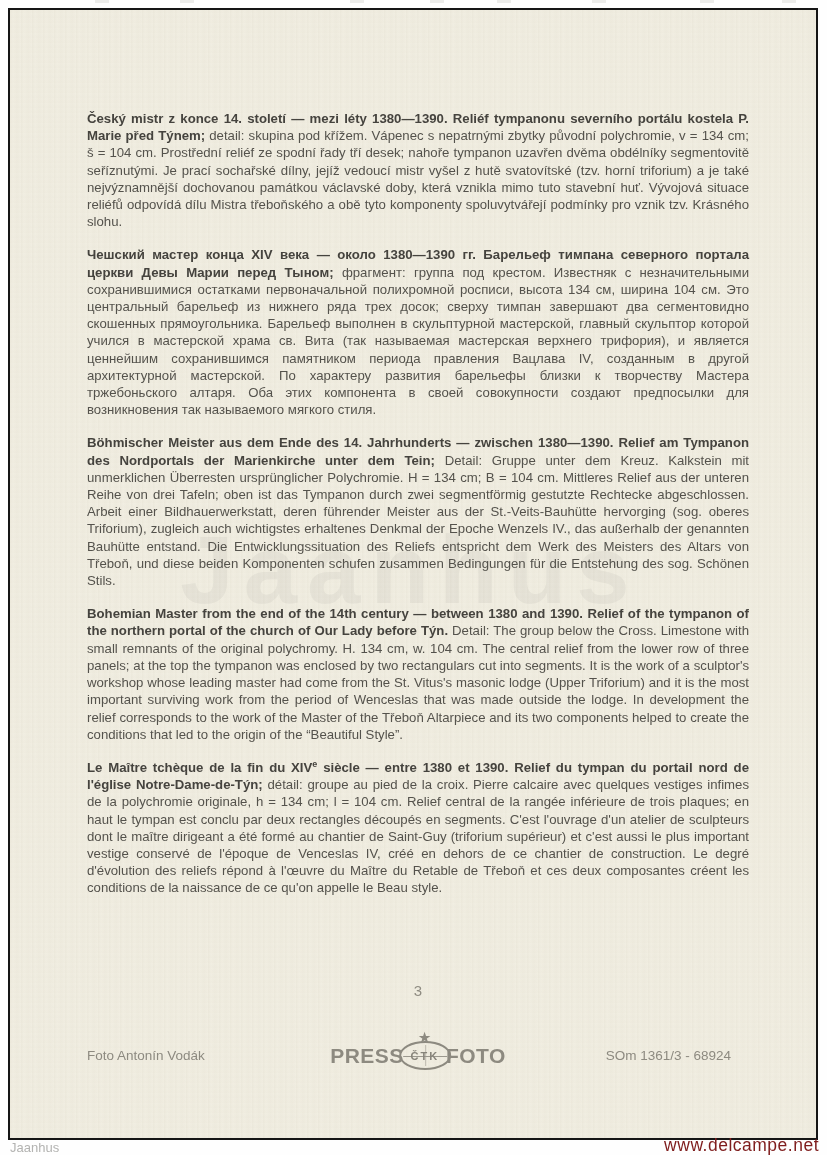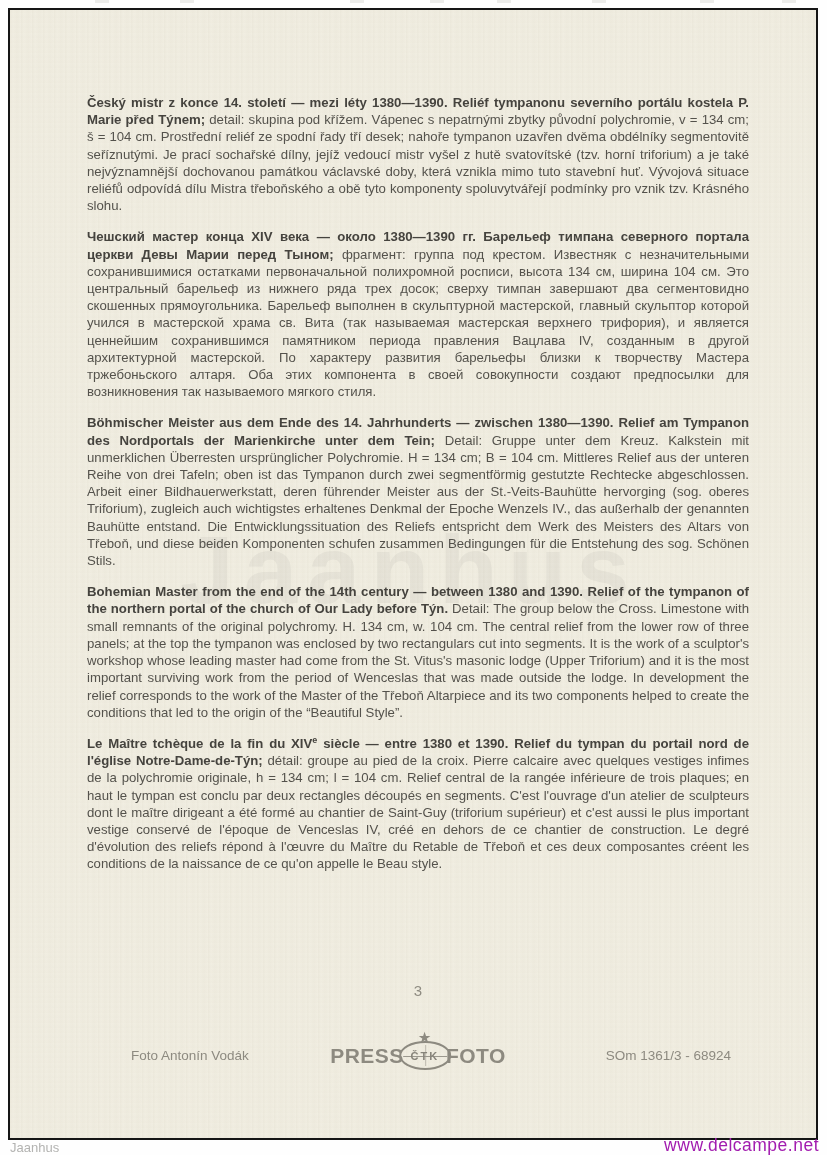--- a/index.html
+++ b/index.html
@@ -32,32 +32,32 @@
     color:rgba(100,100,100,0.07);
     text-align:center;white-space:nowrap;
     pointer-events:none;
   }
   .text-column{
     position:absolute;left:77px;top:84px;width:662px;
     color:#54524c;
     font-size:13.2px;line-height:17.2px;
     text-align:justify;
   }
-  .text-column p{margin:0 0 14px 0;}
+  .text-column p{margin:16px 0 14px 0;}
   .lead{font-weight:bold;color:#45433e;}
   .sup{font-size:9px;vertical-align:super;line-height:0;}
   .page-number{
     position:absolute;left:77px;top:972px;width:662px;
     text-align:center;color:#8f8c82;font-size:15px;
   }
   .footer-row{
     position:absolute;left:77px;top:1030px;width:662px;height:30px;
     color:#8d8a80;font-size:13.5px;
   }
-  .photographer{position:absolute;left:0;top:8px;margin-left:44px;}
+  .photographer{position:absolute;left:0;top:8px;}
   .code{position:absolute;right:18px;top:8px;}
   .logo{
     position:absolute;left:50%;top:1px;transform:translateX(-50%);
     display:flex;align-items:center;
     color:#8d8a80;font-weight:bold;
     font-size:21px;letter-spacing:0.5px;
     font-family:"Liberation Sans", sans-serif;
   }
   .logo .word{line-height:26px;}
   .logo-oval{
@@ -84,21 +84,21 @@
   }
   .scan-footer{
     position:absolute;left:0;top:1138px;width:827px;height:17px;
   }
   .scan-seller{
     position:absolute;left:10px;bottom:0;
     color:#b3b3b1;font-size:13px;
   }
   .scan-site{
     position:absolute;right:8px;bottom:-1px;
-    color:#a21caf;font-size:17.5px;letter-spacing:0.5px;
+    color:#7f1d1d;font-size:17.5px;letter-spacing:0.5px;
   }
 </style>
 </head>
 <body>
 
 <div class="scan">
 
   <div>
     <div class="tick" style="left:95px"></div>
     <div class="tick" style="left:180px"></div>

